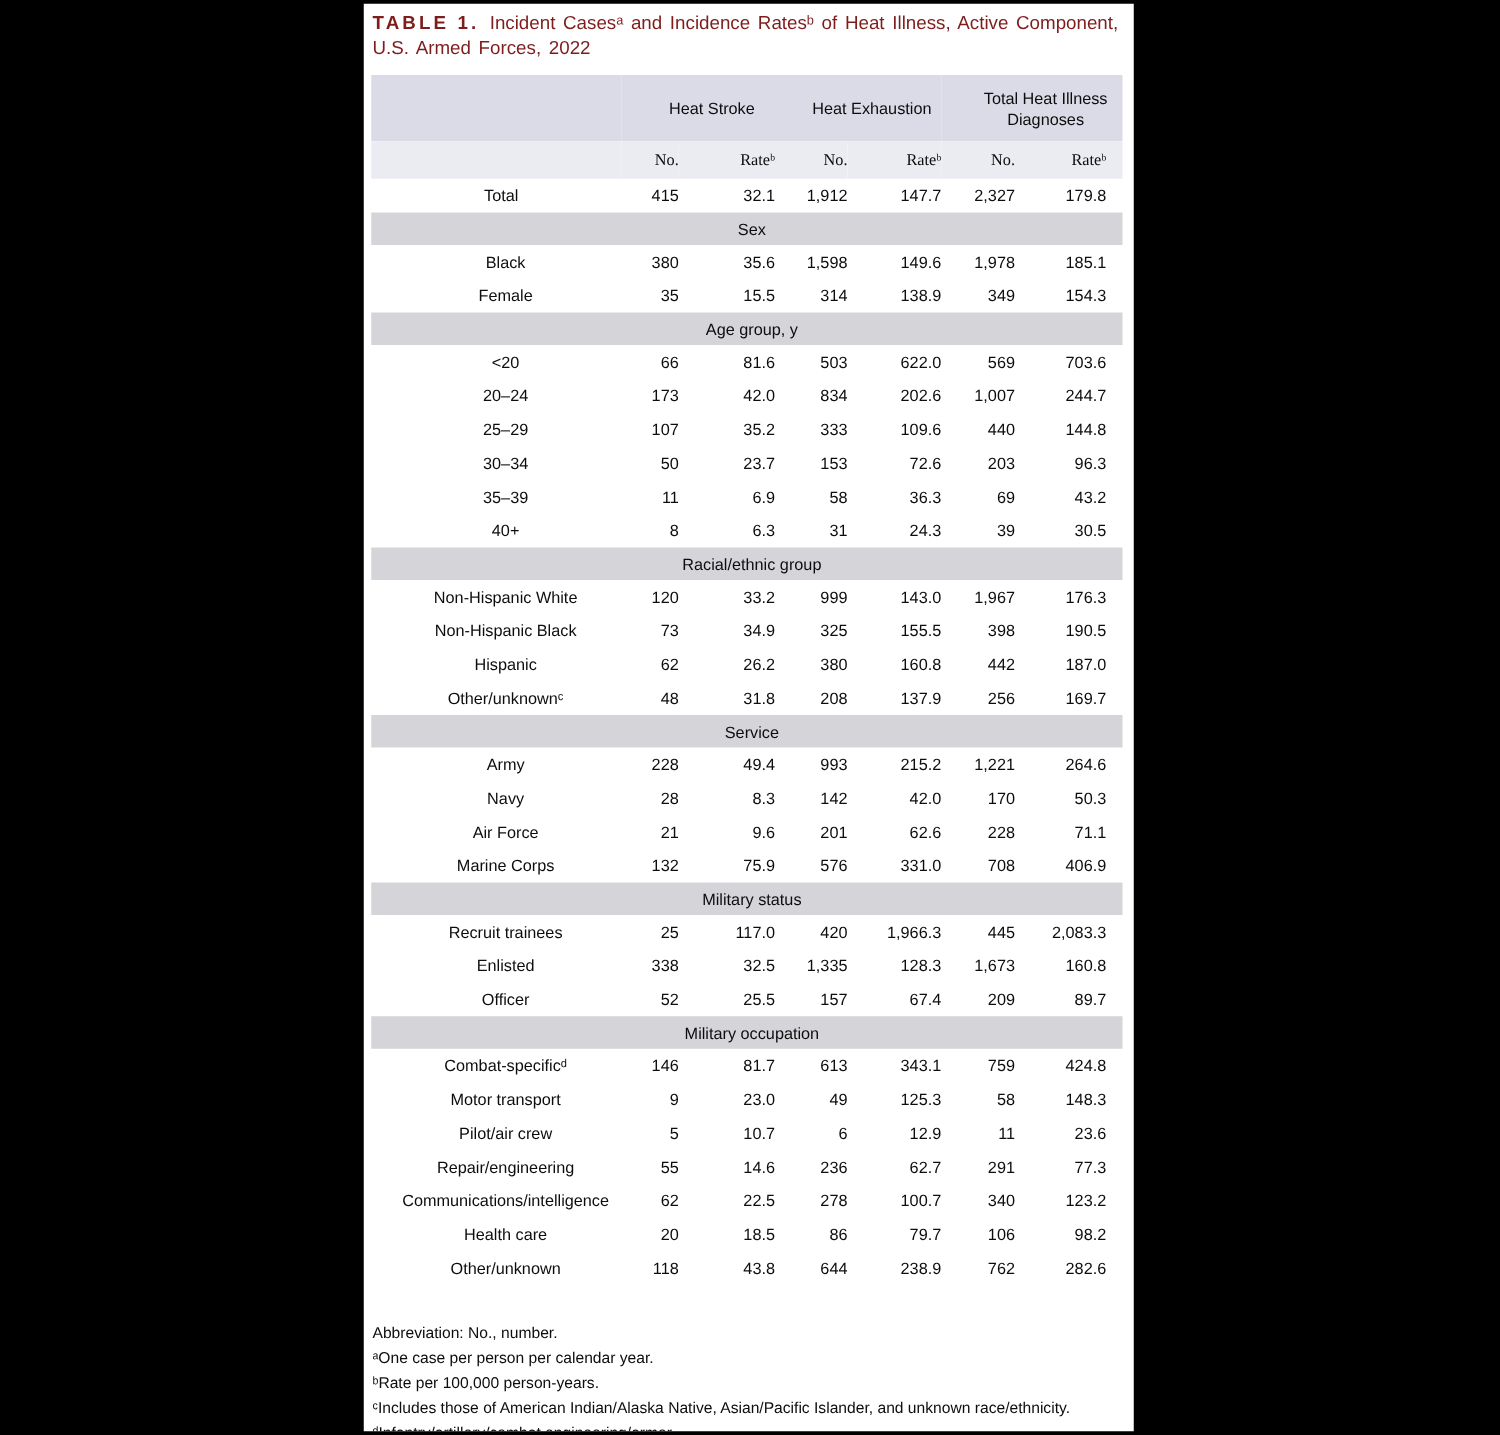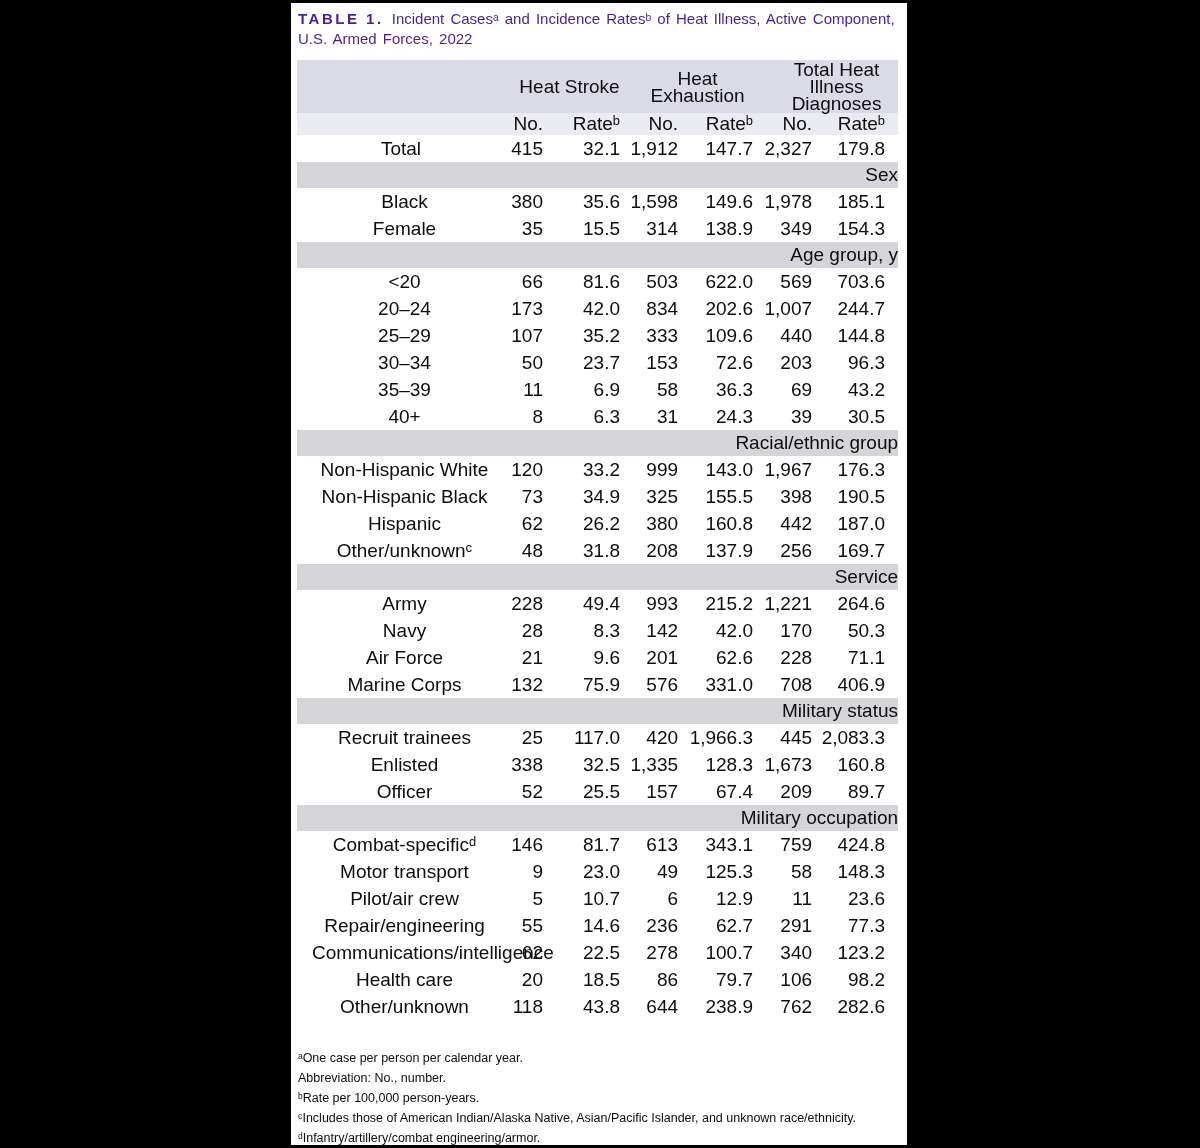--- a/index.html
+++ b/index.html
@@ -15,61 +15,62 @@
     left:291px; top:3px;
     width:616px; height:1142px;
     background:#ffffff;
     overflow:hidden;
   }
   .title {
     padding:6px 7px 0 7px;
     font-size:15px;
     line-height:20px;
     word-spacing:2px;
-    color:#4c1d95;
+    color:#7f1d1d;
   }
   .title .tlabel {
     font-weight:700;
     letter-spacing:2.5px;
     word-spacing:0;
     padding-right:2px;
   }
   table.tbl {
     margin:11px 0 0 6px;
     width:601px;
     border-collapse:collapse;
     table-layout:fixed;
-    font-size:19px;
+    font-size:13px;
   }
   .tbl th { font-weight:400; }
   tr.ghead th {
     background:#dbdbe7;
     height:53px;
     text-align:center;
     vertical-align:middle;
     line-height:17px;
   }
   tr.ghead th.grp { padding-left:22px; }
   tr.shead th {
     background:#ebebf2;
-    height:20px;
+    height:30px;
     text-align:right;
     vertical-align:middle;
+    font-family:Liberation Serif, serif;
   }
   tr.shead th.c5, td.num.c5 { padding-right:13px; }
   tbody td { vertical-align:middle; }
   tr.datarow { height:27px; }
   tr.datarow td.lbl { padding-left:8px; text-align:center; }
   tr.datarow td.lbl.ind { padding-left:15px; }
   tr.datarow td.num { text-align:right; }
   tr.sectionrow { height:26px; }
   tr.sectionrow td {
     background:#d5d4d9;
     padding-left:8px;
-    text-align:right;
+    text-align:center;
   }
   .footnotes {
     margin:28px 0 0 7px;
     font-size:12.5px;
     line-height:20px;
   }
 </style>
 </head>
 <body>
 
@@ -367,20 +368,20 @@
           <td class="num c1">43.8</td>
           <td class="num c2">644</td>
           <td class="num c3">238.9</td>
           <td class="num c4">762</td>
           <td class="num c5">282.6</td>
         </tr>
       </tbody>
   </table>
 
   <div class="footnotes">
+      <div>Abbreviation: No., number.</div>
       <div>ᵃOne case per person per calendar year.</div>
-      <div>Abbreviation: No., number.</div>
       <div>ᵇRate per 100,000 person-years.</div>
       <div>ᶜIncludes those of American Indian/Alaska Native, Asian/Pacific Islander, and unknown race/ethnicity.</div>
       <div>ᵈInfantry/artillery/combat engineering/armor.</div>
     </div>
 
 </div>
 
 </body></html>

